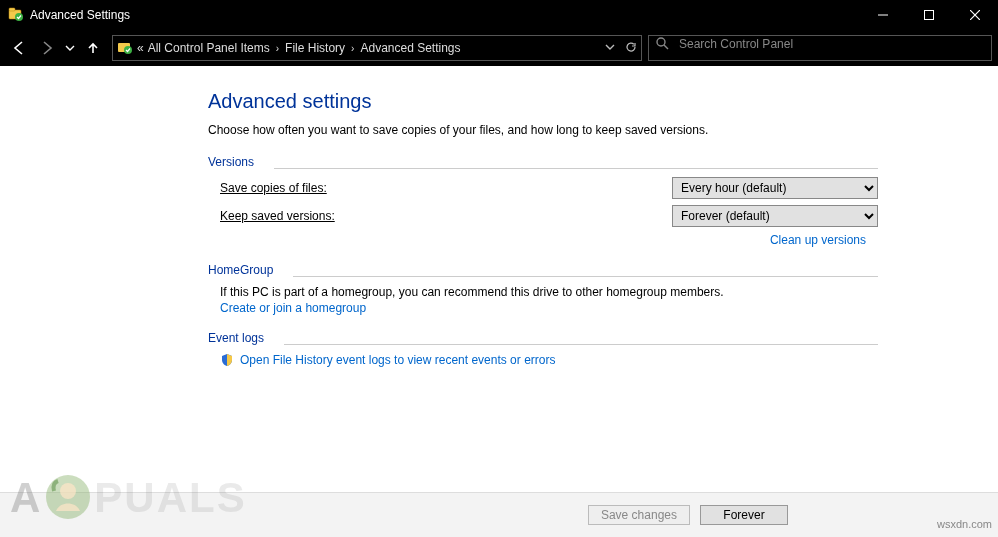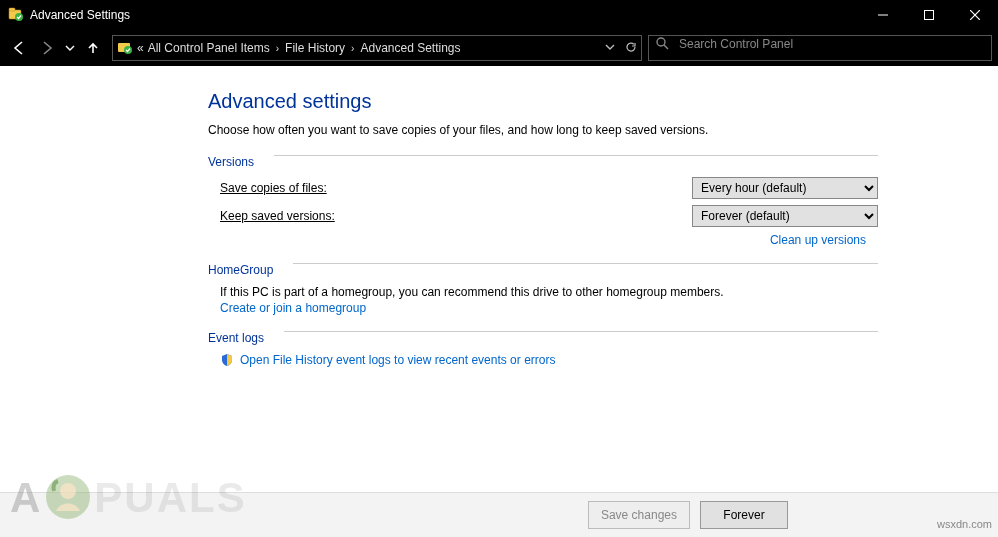--- a/index.html
+++ b/index.html
@@ -137,21 +137,21 @@
   }
   .desc {
     font-size: 12px;
     color: #000;
     margin-bottom: 18px;
   }
   .group-header {
     color: #003399;
     font-size: 12px;
     display: flex;
-    align-items: flex-start;
+    align-items: flex-end;
     gap: 20px;
     margin-bottom: 8px;
     white-space: nowrap;
   }
   .group-header .line {
     flex: 1;
     height: 1px;
     background: #ccc;
   }
   .row {
@@ -161,21 +161,21 @@
   }
   .row .label {
     font-size: 12px;
     color: #000;
     text-decoration: underline;
   }
   .row .control {
     margin-left: auto;
   }
   select.combo {
-    width: 186px;
+    width: 206px;
     height: 22px;
     font-size: 12px;
     border: 1px solid #888;
     background: #e1e1e1;
     padding: 1px 4px;
   }
   .linkrow {
     text-align: right;
     margin: 6px 12px 16px 0;
   }
@@ -207,21 +207,21 @@
     height: 44px;
     border-top: 1px solid #ddd;
     background: #f3f3f3;
     display: flex;
     align-items: center;
     justify-content: flex-end;
     padding-right: 210px;
     gap: 10px;
   }
   button.wbtn {
-    height: 28px;
+    height: 20px;
     min-width: 88px;
     font-size: 12px;
     border: 1px solid #999;
     background: #e1e1e1;
     padding: 0 12px;
   }
   button.wbtn[disabled] {
     color: #888;
     border-color: #bbb;
     background: #eee;

